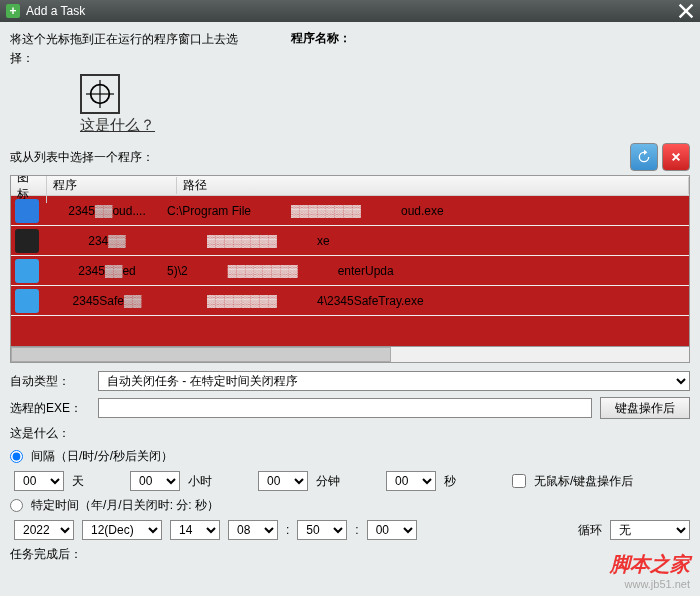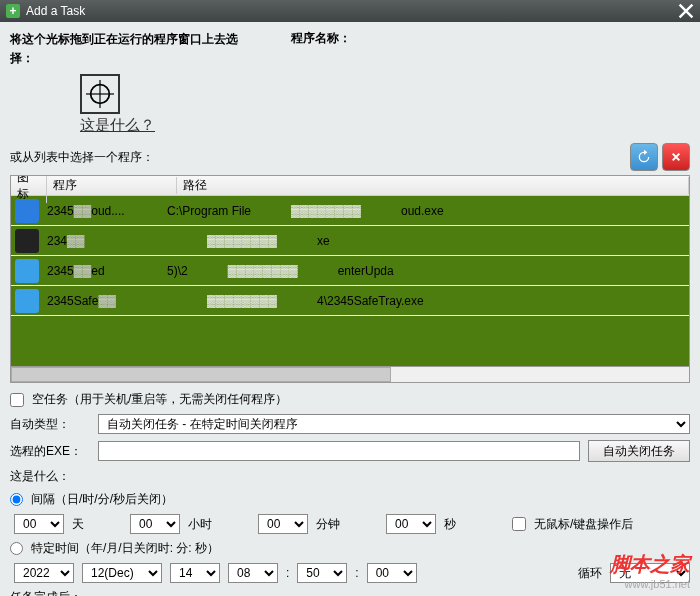--- a/index.html
+++ b/index.html
@@ -3,38 +3,38 @@
 <meta charset="utf-8">
 <style>
 * { box-sizing: border-box; margin: 0; padding: 0; font-family: "Microsoft YaHei", Arial, sans-serif; font-size: 12px; }
 body { background: #e8ecec; width: 700px; height: 596px; overflow: hidden; position: relative; }
 .titlebar { background: linear-gradient(#5a5f5f, #3e4444); height: 22px; display: flex; align-items: center; padding: 0 6px; color: #fff; }
 .titlebar .plus { width: 14px; height: 14px; background: #4caf50; margin-right: 6px; display: flex; align-items: center; justify-content: center; color: #fff; font-weight: bold; border-radius: 2px; }
 .titlebar .spacer { flex: 1; }
 .titlebar .close { width: 16px; height: 16px; display: flex; align-items: center; justify-content: center; cursor: pointer; }
 .content { padding: 8px 10px; }
 .toprow { display: flex; gap: 20px; margin-bottom: 4px; }
-.instr { width: 250px; line-height: 1.6; font-weight: bold; }
+.instr { width: 250px; line-height: 1.6; }
 .labels { flex: 1; }
 .labels div { font-weight: bold; margin-bottom: 4px; margin-left: 11px; }
 .crosshair-box { margin: 6px 0 2px 70px; width: 40px; height: 40px; border: 2px solid #333; display: flex; align-items: center; justify-content: center; }
 .crosshair-box svg { width: 28px; height: 28px; }
 .whatlink { font-size: 15px; text-decoration: underline; margin-left: 70px; color: #333; }
 .listhead { display: flex; align-items: center; margin-top: 8px; }
 .listhead .txt { flex: 1; }
 .iconbtn { width: 28px; height: 28px; border-radius: 4px; margin-left: 4px; display: flex; align-items: center; justify-content: center; cursor: pointer; border: 1px solid #888; }
 .refresh { background: linear-gradient(#6bb8e8, #3a8fd0); }
 .del { background: linear-gradient(#f55, #c22); }
-.table { border: 1px solid #999; background: #4d7c0f; margin-top: 4px; height: 192px; overflow: hidden; position: relative; }
+.table { border: 1px solid #999; background: #b91c1c; margin-top: 4px; height: 172px; overflow: hidden; position: relative; }
 .thead { display: flex; background: linear-gradient(#f8f8f8, #e8e8e8); border-bottom: 1px solid #ccc; height: 20px; align-items: center; }
 .thead div { padding: 0 6px; border-right: 1px solid #ccc; }
 .tbody { overflow-y: auto; height: 148px; }
 .trow { display: flex; align-items: center; height: 30px; border-bottom: 1px solid #eee; padding: 0 4px; }
 .trow .ico { width: 24px; height: 24px; border-radius: 3px; margin-right: 8px; flex-shrink: 0; }
-.trow .prog { width: 120px; overflow: hidden; white-space: nowrap; }
+.trow .prog { width: 120px; overflow: hidden; white-space: nowrap; text-align: center; }
 .trow .path { flex: 1; overflow: hidden; white-space: nowrap; }
 .hscroll { height: 16px; background: #f0f0f0; border: 1px solid #999; border-top: none; margin-bottom: 8px; display: flex; }
 .hscroll .thumb { width: 380px; height: 100%; background: #ccc; border: 1px solid #aaa; }
 .hscroll .gap { flex: 1; }
 .row { display: flex; align-items: center; margin: 6px 0; gap: 8px; }
 .chk { width: 14px; height: 14px; }
 .label { width: 80px; }
 select, input[type=text] { border: 1px solid #888; background: #fff; height: 20px; padding: 0 4px; }
 .wide { flex: 1; }
 .btn { border: 1px solid #888; background: linear-gradient(#f8f8f8, #e0e0e0); padding: 2px 14px; height: 22px; cursor: pointer; }
@@ -118,36 +118,32 @@
     <div class="prog">2345Safe<span style="color:#ccc">▓▓</span></div>
     <div class="path"><span style="color:#eee;padding:0 40px">▓▓▓▓▓▓▓▓</span>4\2345SafeTray.exe</div>
         </div>
       </div>
   </div>
   <div class="hscroll">
     <div class="thumb"></div>
       <div class="gap"></div>
   </div>
 
-  <div class="row">
-    <input type="checkbox" class="chk" style="">
-    <span>空任务（用于关机/重启等，无需关闭任何程序）</span>
-  </div>
 
   <div class="row">
     <span class="label">自动类型：</span>
     <select class="wide">
       <option>自动关闭任务 - 在特定时间关闭程序</option>
     </select>
   </div>
 
   <div class="row">
     <span class="label">选程的EXE：</span>
     <input type="text" class="wide" style="">
-    <button class="btn">自动关闭任务</button>
+    <button class="btn">键盘操作后</button>
   </div>
 
   <div class="timesec">
     <div style="margin-bottom:6px">这是什么：</div>
 
     <div class="row">
       <input type="radio" class="radio" name="tm" checked="" style="">
       <span>间隔（日/时/分/秒后关闭）</span>
     </div>
     <div class="row" style="padding-left:4px">

